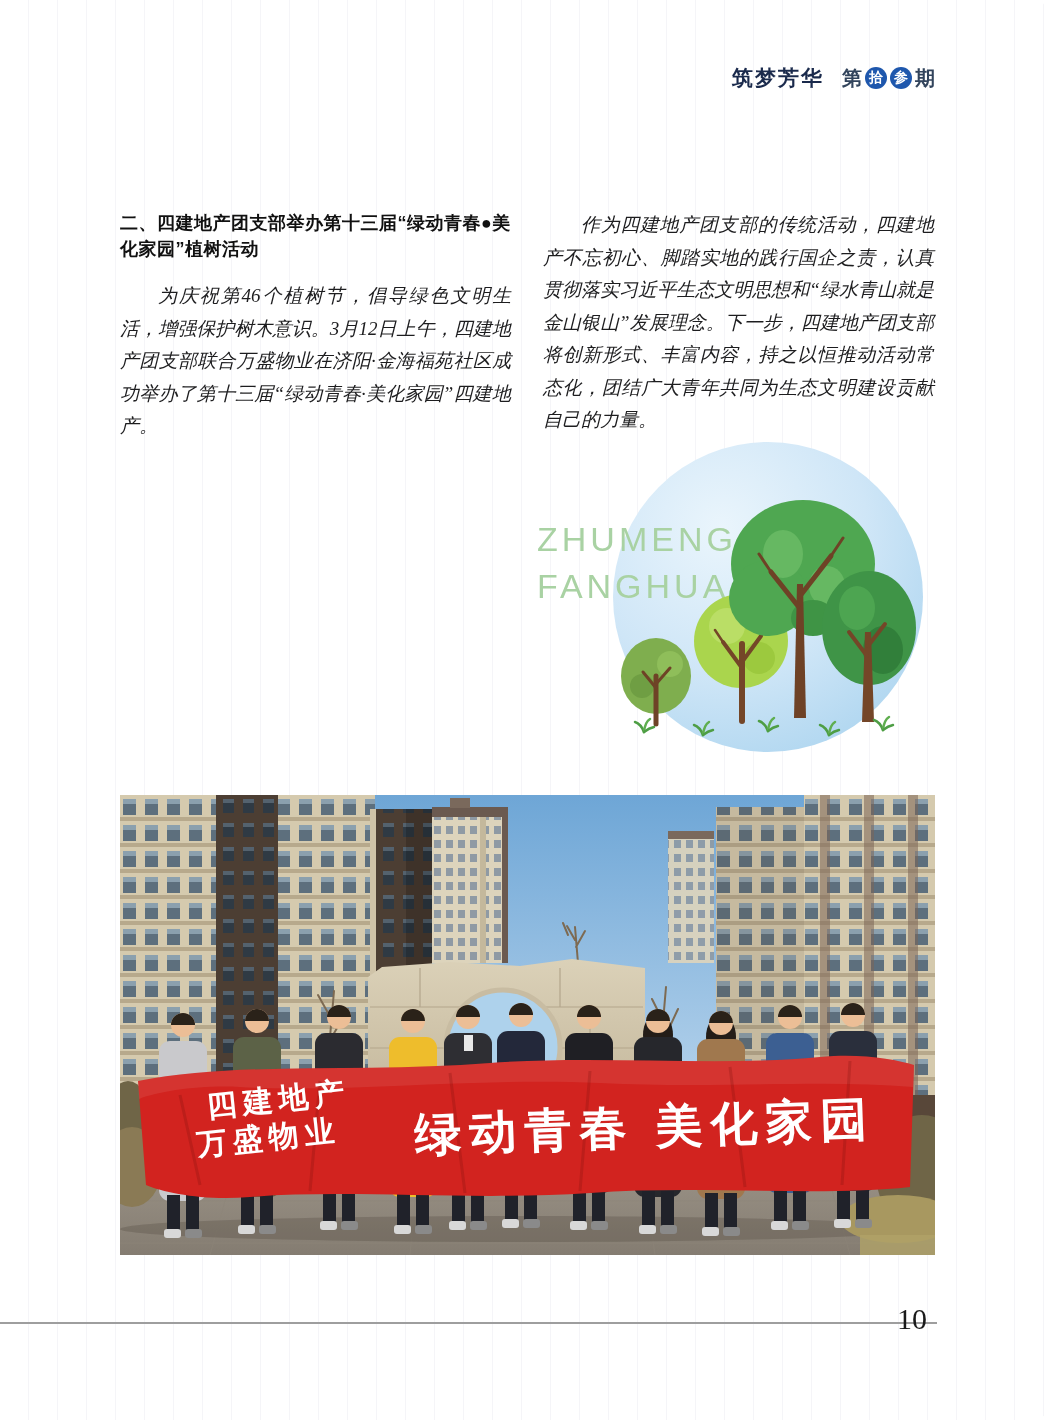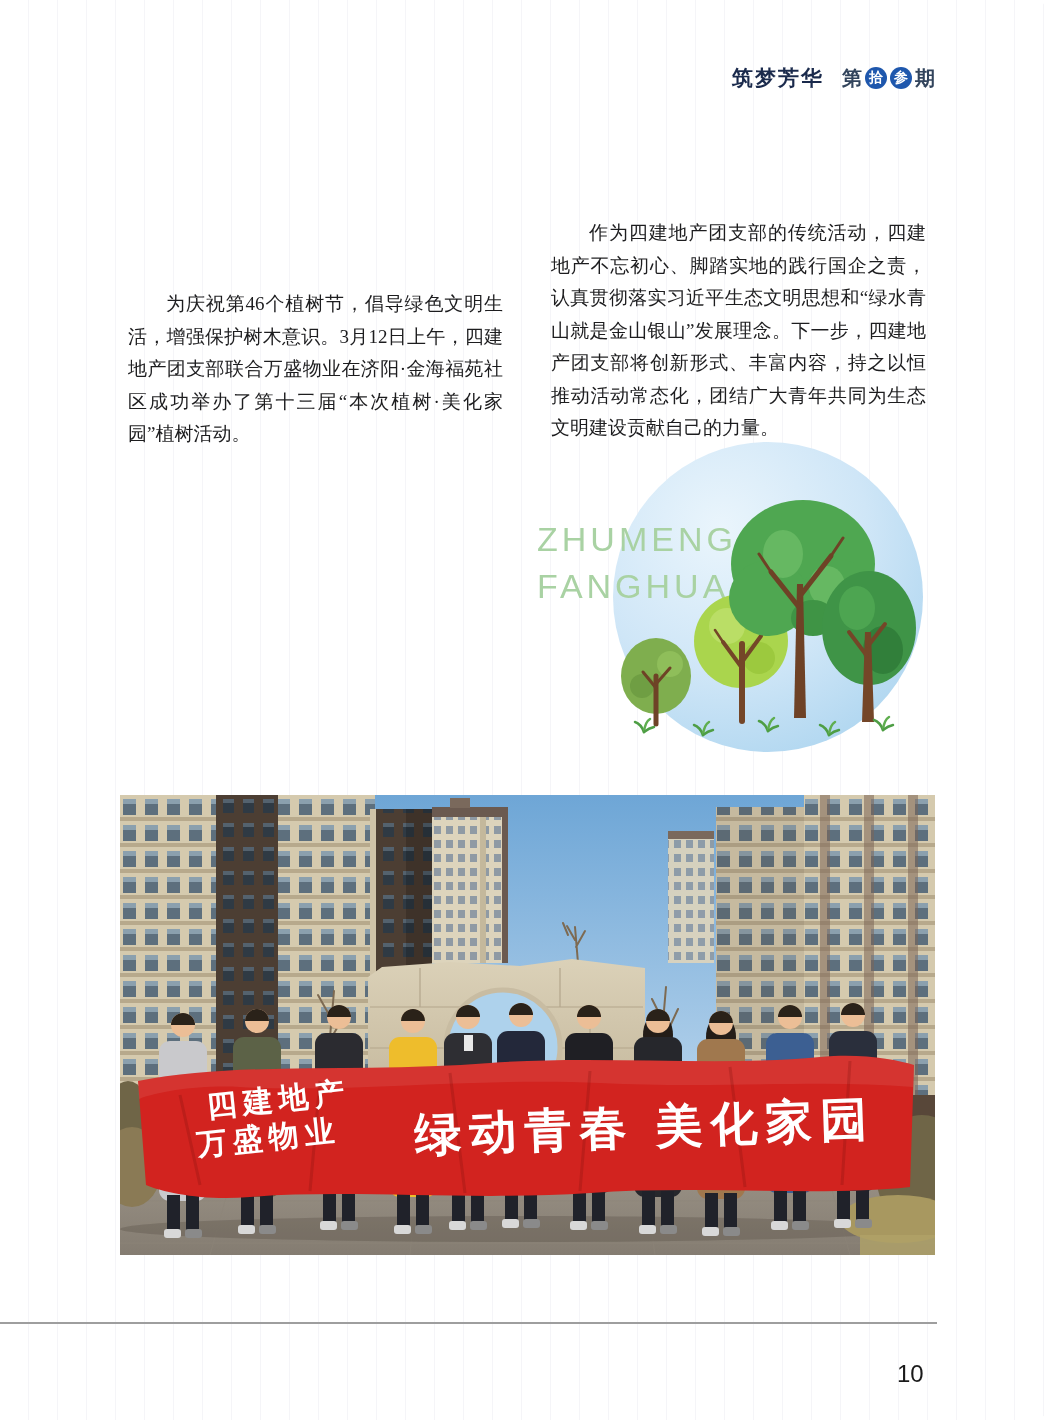--- a/index.html
+++ b/index.html
@@ -15,54 +15,55 @@
   .mag-title{font-size:21px;font-weight:bold;color:#1a2a4c;letter-spacing:2px;}
   .issue{display:flex;align-items:center;gap:3px;font-size:20px;font-weight:bold;color:#32445c;}
   .issue-badge{width:22px;height:22px;border-radius:50%;background:#1e57ad;color:#ffffff;
     font-size:14px;font-weight:bold;display:flex;align-items:center;justify-content:center;}
   
   .section-heading{position:absolute;left:120px;top:210px;width:402px;margin:0;
     font-weight:bold;font-size:18px;line-height:26px;letter-spacing:0.5px;color:#111111;
     font-family:"Liberation Sans",sans-serif;}
   .column{position:absolute;width:391px;font-family:"Liberation Serif","DejaVu Serif",serif;
     font-size:19px;line-height:32.5px;color:#1d1d1f;text-align:justify;}
-  .column p{margin:8px;text-indent:2em;}
+  .column p{margin:0;text-indent:2em;font-style:italic;}
   .col-left{left:120px;top:280px;}
   .col-right{left:543px;top:209px;}
   
   .illustration{position:absolute;left:531px;top:436px;width:400px;height:330px;}
   .watermark{font-family:"Liberation Sans",sans-serif;letter-spacing:4px;}
   
   .photo{position:absolute;left:120px;top:795px;width:815px;height:460px;margin:0;}
   .photo svg{display:block;}
   .banner-org{font-family:"Liberation Sans",sans-serif;font-weight:bold;}
   .banner-main{font-family:"Liberation Sans",sans-serif;font-weight:bold;}
   
   .footer-rule{position:absolute;left:0;top:1322px;width:937px;height:2px;background:#9e9e9e;}
-  .page-number{position:absolute;left:897px;top:1360px;font-size:24px;color:#1a1a1a;
-    font-family:Liberation Sans, sans-serif;}
+  .page-number{position:absolute;left:897px;top:1302px;font-size:30px;color:#1a1a1a;
+    font-family:Liberation Serif, serif;}
 </style>
 </head>
 <body>
 
 <div class="page">
 
   <header class="masthead">
     <span class="mag-title">筑梦芳华</span>
     <span class="issue">
       <span>第</span>
       <span class="issue-badge">拾</span>
       <span class="issue-badge">参</span>
       <span>期</span>
     </span>
   </header>
 
+  <h2 class="section-heading">二、四建地产团支部举办第十三届“绿动青春●美化家园”植树活动</h2>
 
   <div class="column col-left">
-    <p>为庆祝第46个植树节，倡导绿色文明生活，增强保护树木意识。3月12日上午，四建地产团支部联合万盛物业在济阳·金海福苑社区成功举办了第十三届“本次植树·美化家园”植树活动。</p>
+    <p>为庆祝第46个植树节，倡导绿色文明生活，增强保护树木意识。3月12日上午，四建地产团支部联合万盛物业在济阳·金海福苑社区成功举办了第十三届“绿动青春·美化家园”四建地产。</p>
   </div>
   <div class="column col-right">
     <p>作为四建地产团支部的传统活动，四建地产不忘初心、脚踏实地的践行国企之责，认真贯彻落实习近平生态文明思想和“绿水青山就是金山银山”发展理念。下一步，四建地产团支部将创新形式、丰富内容，持之以恒推动活动常态化，团结广大青年共同为生态文明建设贡献自己的力量。</p>
   </div>
 
   <div class="illustration">
     <svg width="400" height="330" viewBox="0 0 400 330">
       <defs>
         <radialGradient id="blueGrad" cx="35%" cy="28%" r="85%">
           <stop offset="0" stop-color="#eaf5fc"></stop>

